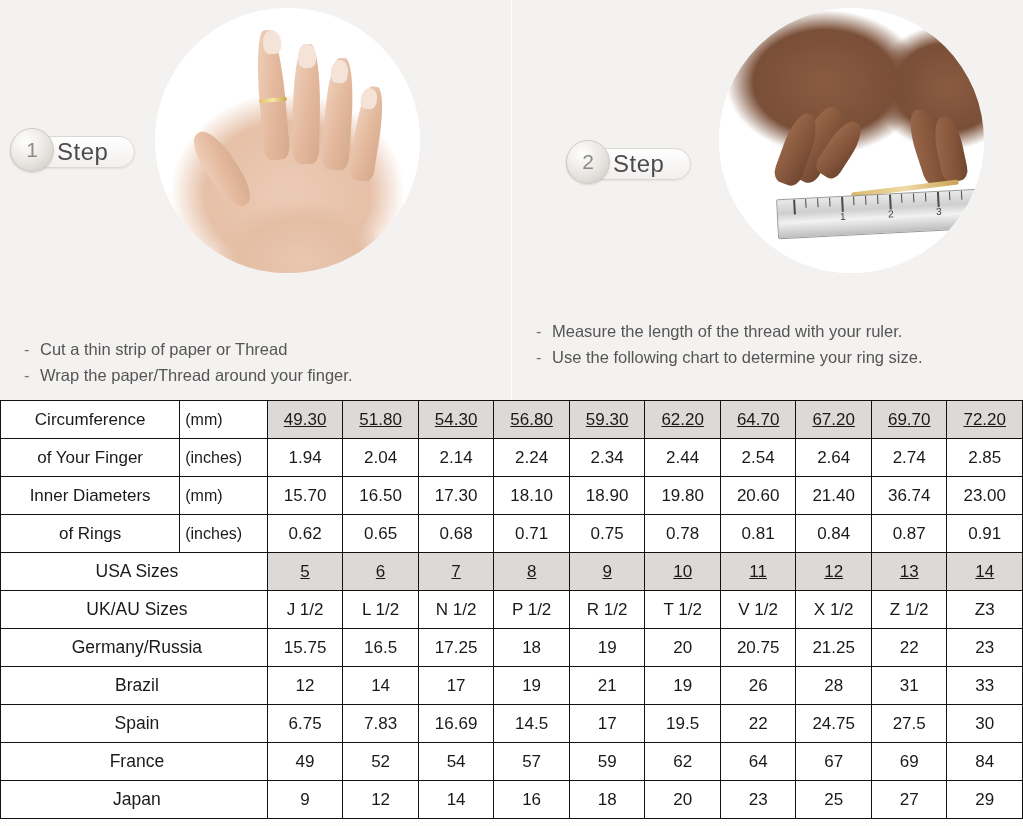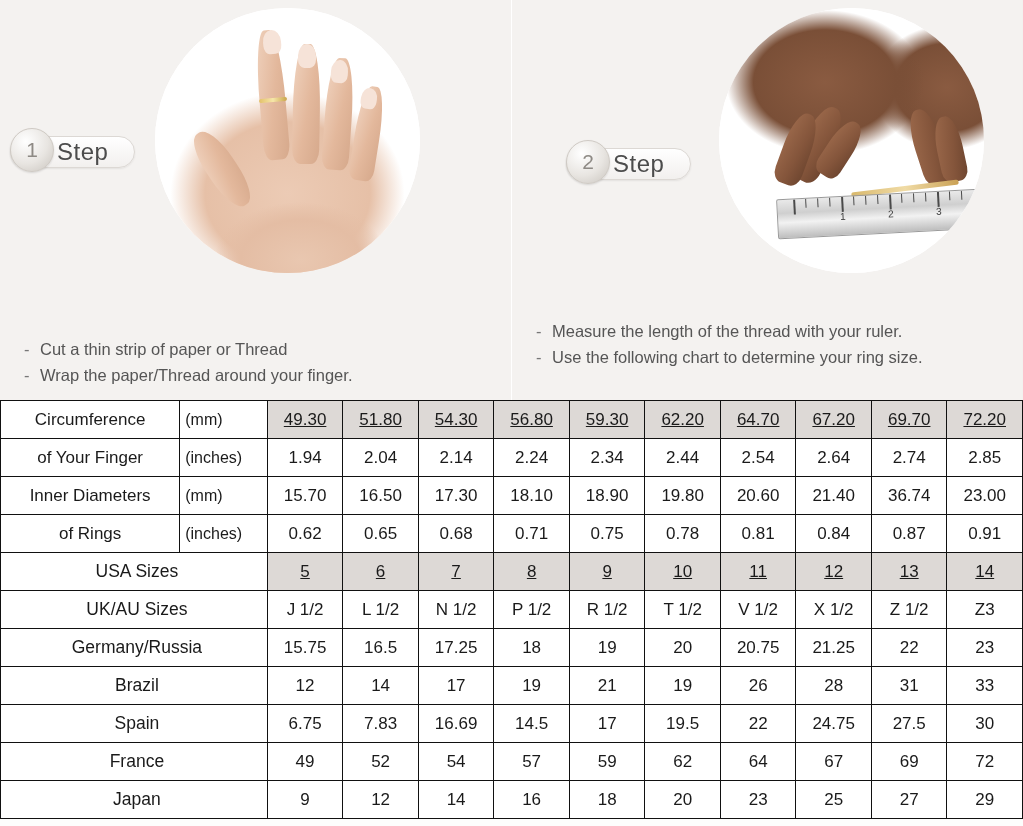--- a/index.html
+++ b/index.html
@@ -449,21 +449,21 @@
           <td class="label" colspan="2">France</td>
           <td>49</td>
           <td>52</td>
           <td>54</td>
           <td>57</td>
           <td>59</td>
           <td>62</td>
           <td>64</td>
           <td>67</td>
           <td>69</td>
-          <td>72</td>
+          <td>84</td>
         </tr>
 
         <tr>
           <td class="label" colspan="2">Japan</td>
           <td>9</td>
           <td>12</td>
           <td>14</td>
           <td>16</td>
           <td>18</td>
           <td>20</td>

